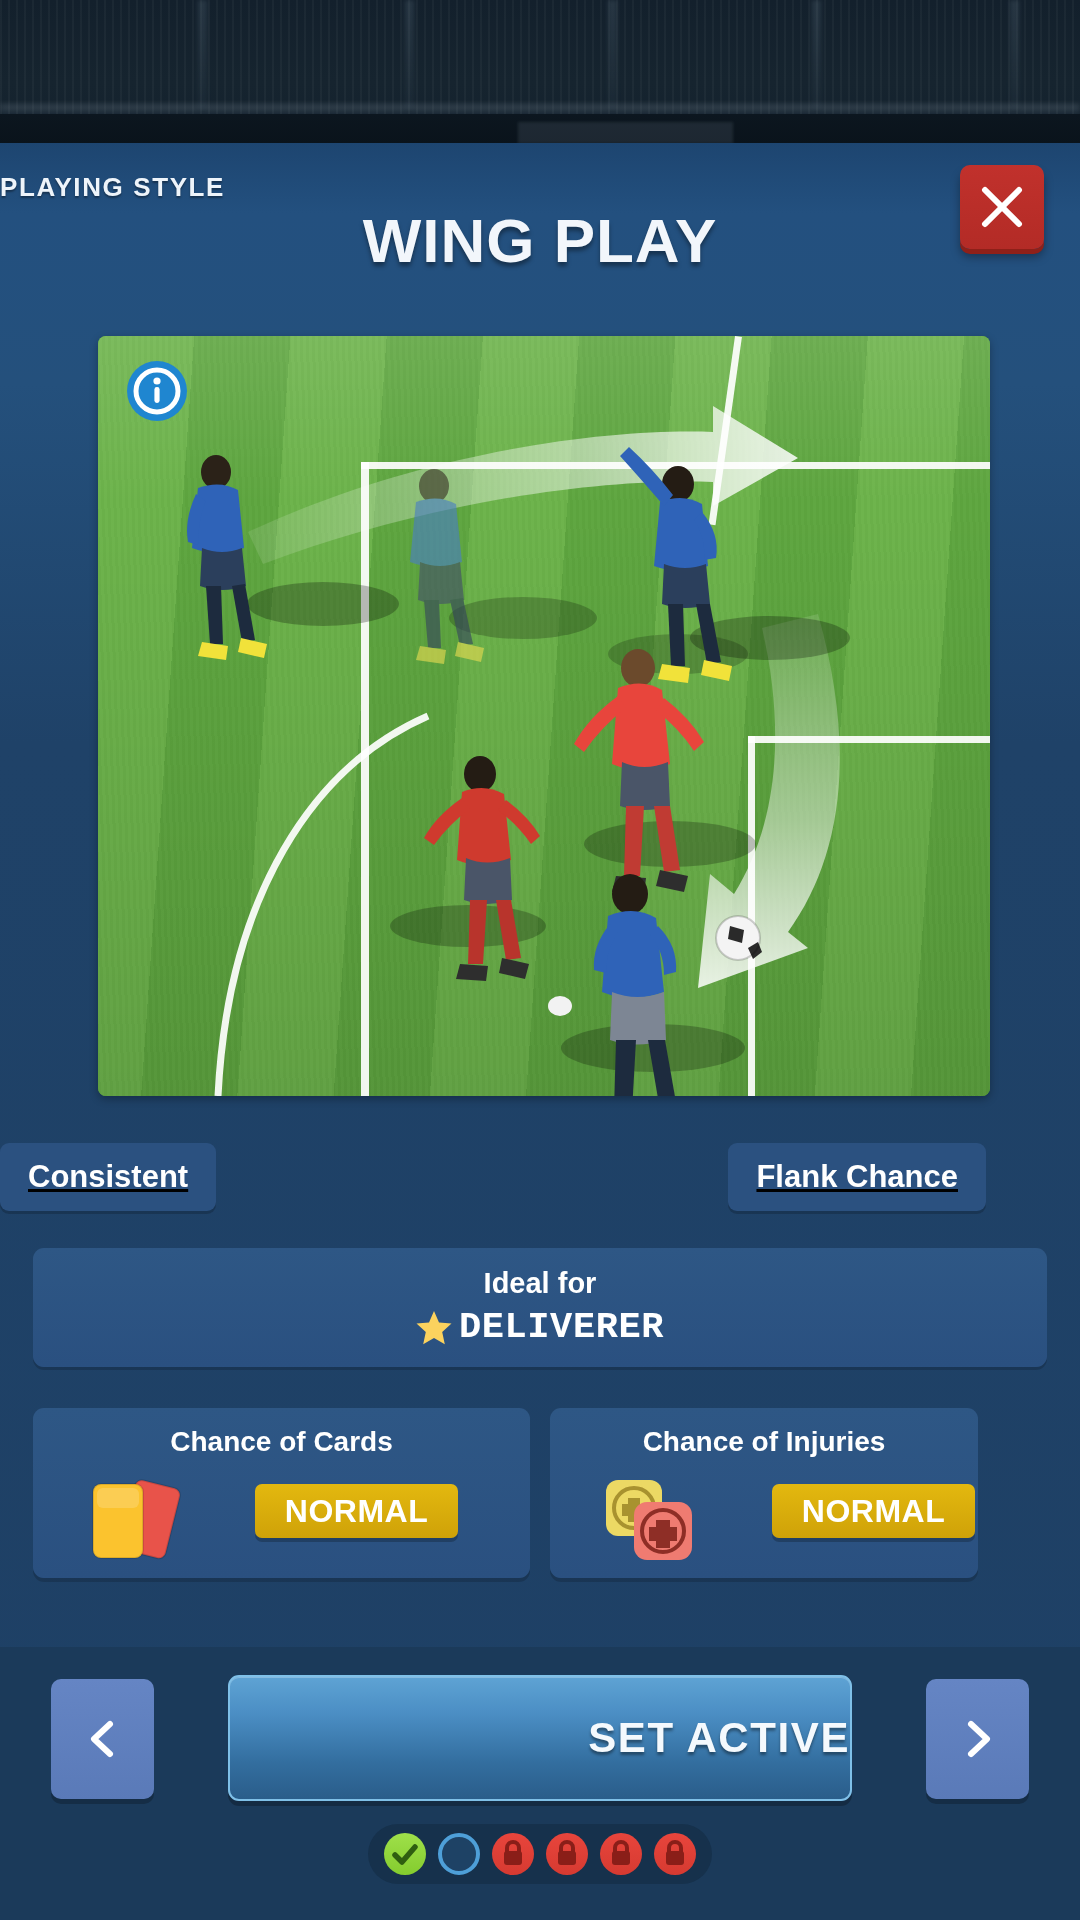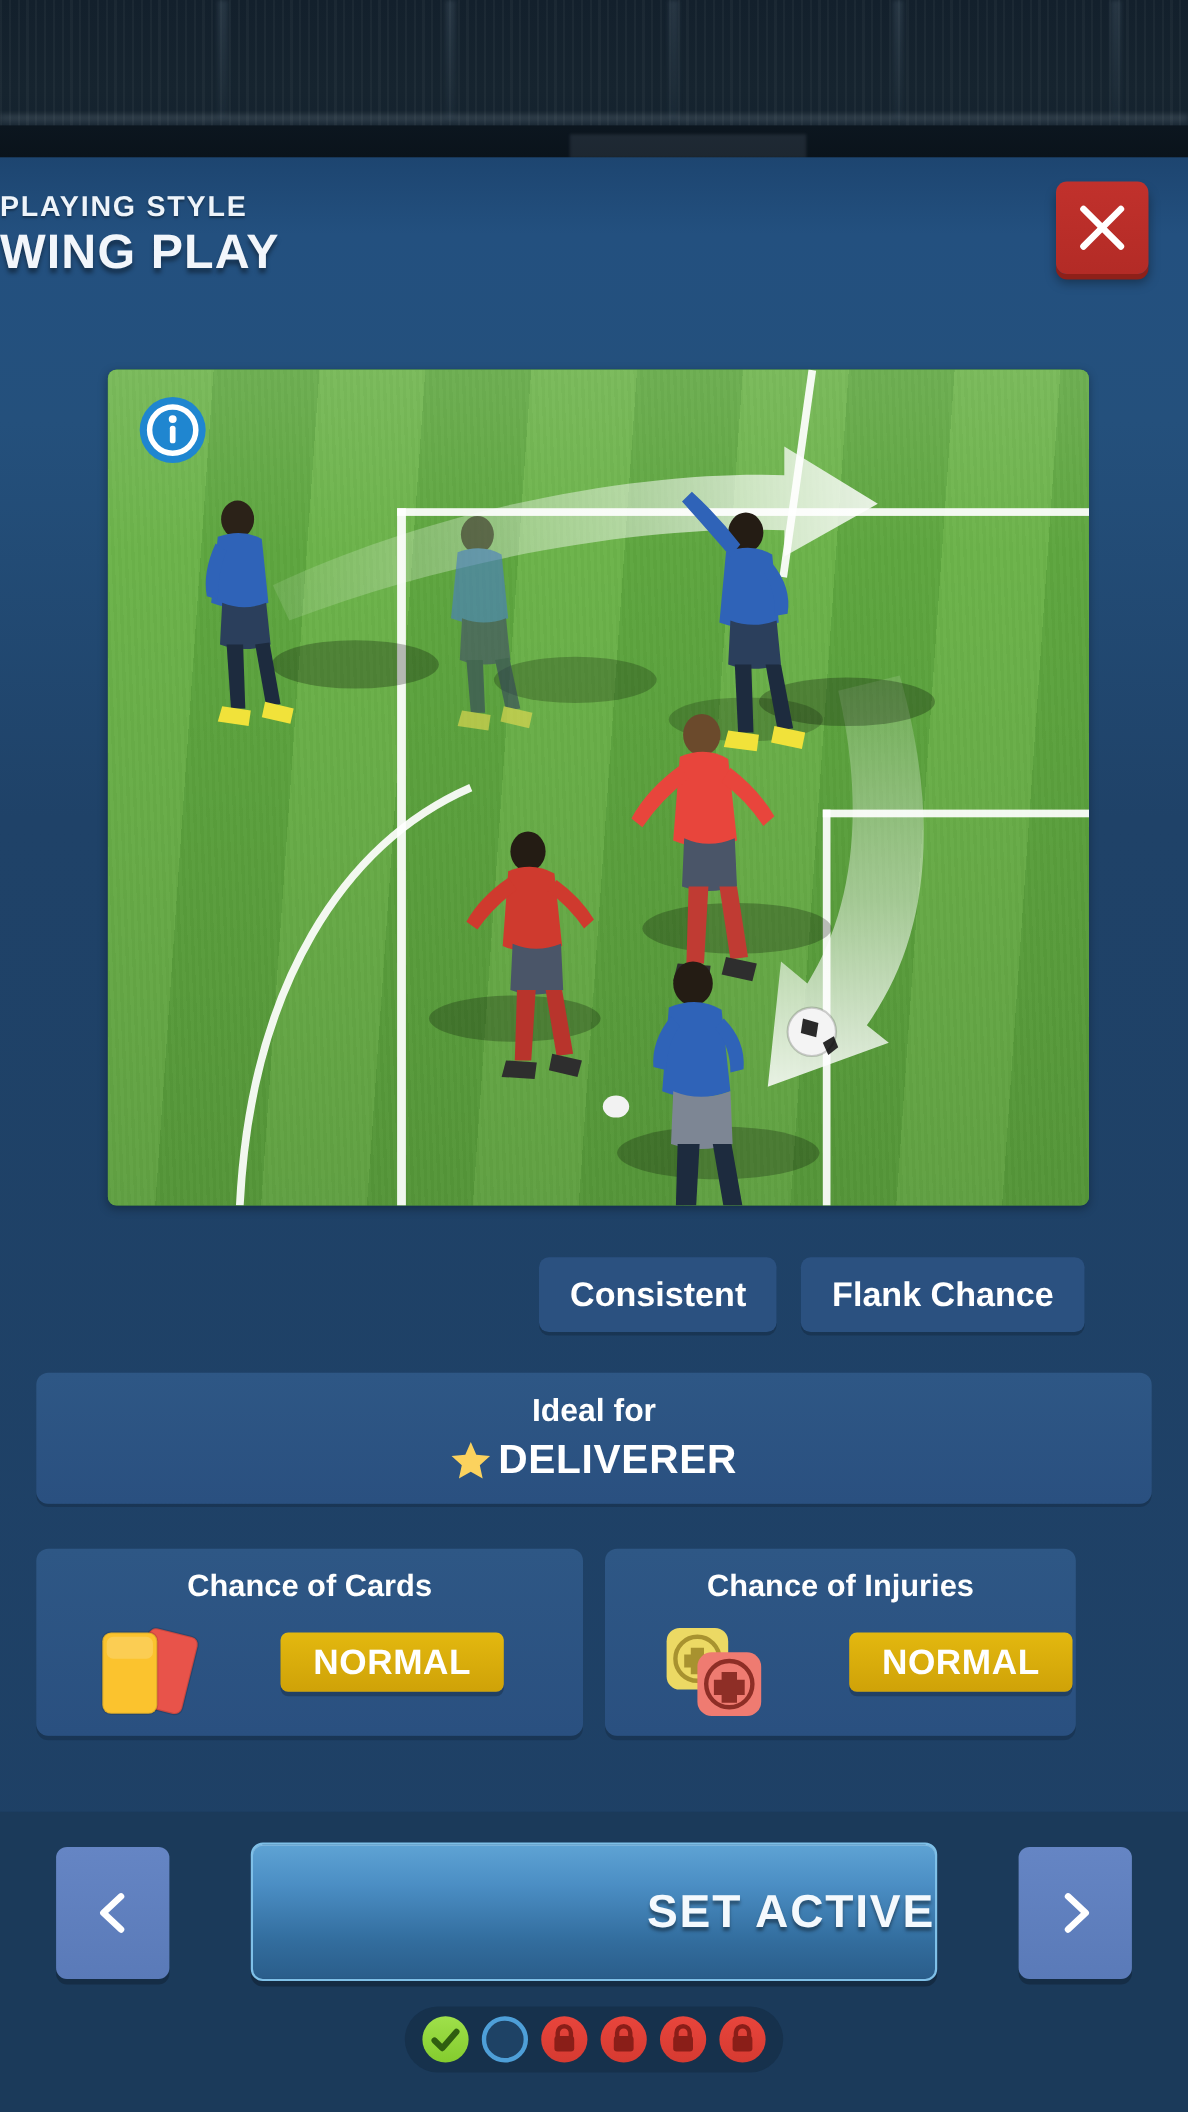--- a/index.html
+++ b/index.html
@@ -51,22 +51,22 @@
   }
 
   
   #header{ position:absolute; left:0; top:0; width:1080px; height:175px; }
   #kicker{
     position:absolute; left:0; top:29px; width:1080px; text-align:left;
     font-size:26px; font-weight:bold; letter-spacing:1.6px; color:#eef4fa;
     text-shadow:0 2px 2px rgba(0,0,0,.35);
   }
   #title{
-    position:absolute; left:0; top:62px; width:1080px; 
-    font-size:44px; font-weight:bold; letter-spacing:1px;
+    position:absolute; left:0; top:62px; width:1080px; text-align:center;
+    font-size:62px; font-weight:bold; letter-spacing:1px;
     color:#f2f6fb;
     text-shadow:0 4px 4px rgba(0,0,0,.38);
   }
   #close-btn{
     position:absolute; left:960px; top:22px; width:84px; height:84px;
     background:linear-gradient(180deg,#c1312c 0%,#b32b26 100%);
     border-radius:10px;
     box-shadow:0 5px 0 #8e2019, 0 8px 10px rgba(0,0,0,.35);
     cursor:pointer;
   }
@@ -90,42 +90,42 @@
   #pitch .grain{
     position:absolute; inset:0; opacity:.35;
     background:
       repeating-linear-gradient(88deg, rgba(0,0,0,.05) 0 3px, rgba(255,255,255,.045) 3px 6px);
   }
   .pline{ position:absolute; background:rgba(255,255,255,.92); }
 
   
   #tags{
     position:absolute; left:0; top:1000px; width:986px;
-    display:flex; justify-content:flex-end; gap:22px;
+    display:flex; justify-content:space-between; gap:22px;text-decoration:underline;
   }
   .chip{
     background:#2b5180; border-radius:9px;
     padding:16px 28px; font-size:31px; font-weight:bold; color:#ffffff;
     box-shadow:0 3px 0 rgba(0,0,0,.18);
     white-space:nowrap;
   }
 
   
   #ideal{
     position:absolute; left:33px; top:1105px; width:1014px; height:119px;
     background:linear-gradient(180deg,#2e5785,#2a5080);
     border-radius:11px; box-shadow:0 3px 0 rgba(0,0,0,.16);
   }
   #ideal-label{
     position:absolute; left:0; top:19px; width:100%; text-align:center;
     font-size:29px; font-weight:bold; color:#ffffff;
   }
   #ideal-row{
     position:absolute; left:0; top:58px; width:100%;
-    display:flex; justify-content:center; align-items:center; gap:7px;
+    display:flex; justify-content:center; align-items:center; gap:7px;font-family:Liberation Mono, monospace;
   }
   #ideal-role{ font-size:37px; font-weight:bold; color:#ffffff; letter-spacing:.6px; }
 
   
   .stat-card{
     position:absolute; top:1265px; height:170px;
     background:linear-gradient(180deg,#2e5785,#2a5080);
     border-radius:11px; box-shadow:0 4px 0 rgba(0,0,0,.16);
   }
   #card-cards{ left:33px; width:497px; }

